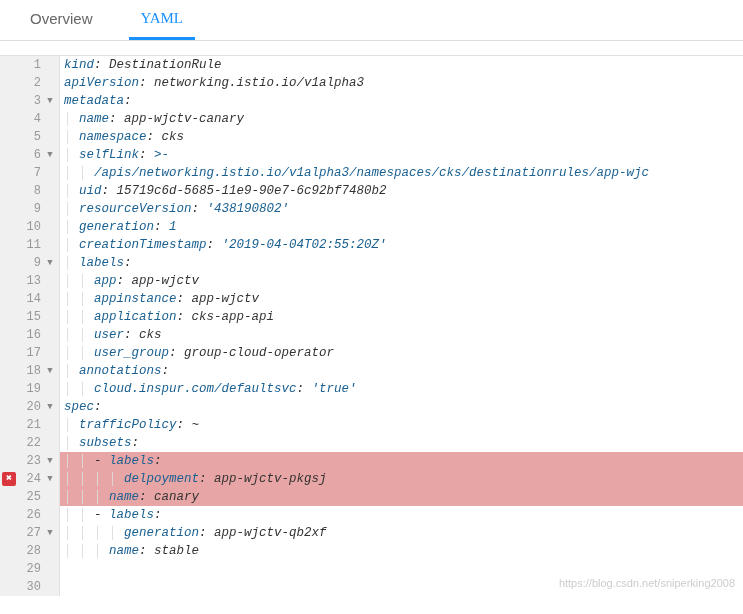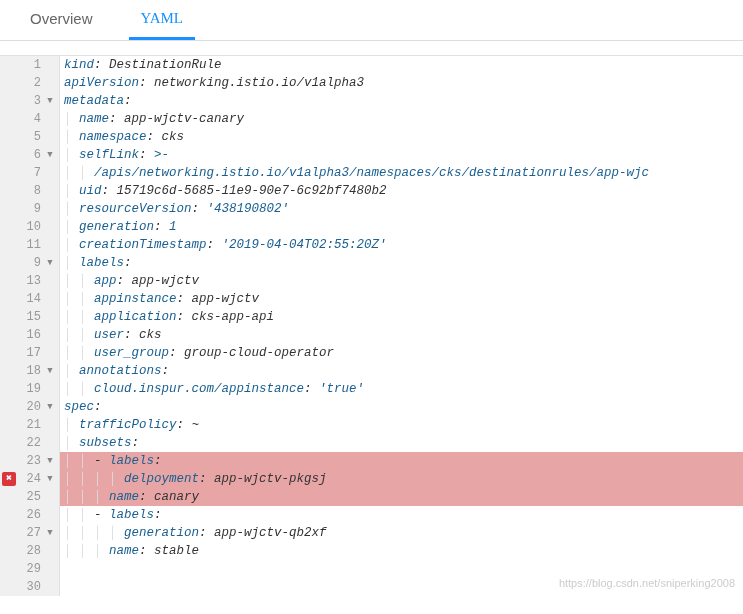--- a/index.html
+++ b/index.html
@@ -203,21 +203,21 @@
       <div class="code-line"><span><span class="indent-guide">│ </span></span><span class="k">resourceVersion</span><span class="v">: </span><span class="s">'438190802'</span></div>
       <div class="code-line"><span><span class="indent-guide">│ </span></span><span class="k">generation</span><span class="v">: </span><span class="s">1</span></div>
       <div class="code-line"><span><span class="indent-guide">│ </span></span><span class="k">creationTimestamp</span><span class="v">: </span><span class="s">'2019-04-04T02:55:20Z'</span></div>
       <div class="code-line"><span><span class="indent-guide">│ </span></span><span class="k">labels</span><span class="v">:</span></div>
       <div class="code-line"><span><span class="indent-guide">│ </span><span class="indent-guide">│ </span></span><span class="k">app</span><span class="v">: app-wjctv</span></div>
       <div class="code-line"><span><span class="indent-guide">│ </span><span class="indent-guide">│ </span></span><span class="k">appinstance</span><span class="v">: app-wjctv</span></div>
       <div class="code-line"><span><span class="indent-guide">│ </span><span class="indent-guide">│ </span></span><span class="k">application</span><span class="v">: cks-app-api</span></div>
       <div class="code-line"><span><span class="indent-guide">│ </span><span class="indent-guide">│ </span></span><span class="k">user</span><span class="v">: cks</span></div>
       <div class="code-line"><span><span class="indent-guide">│ </span><span class="indent-guide">│ </span></span><span class="k">user_group</span><span class="v">: group-cloud-operator</span></div>
       <div class="code-line"><span><span class="indent-guide">│ </span></span><span class="k">annotations</span><span class="v">:</span></div>
-      <div class="code-line"><span><span class="indent-guide">│ </span><span class="indent-guide">│ </span></span><span class="k">cloud.inspur.com/appinstance</span><span class="v">: </span><span class="s">'true'</span></div>
+      <div class="code-line"><span><span class="indent-guide">│ </span><span class="indent-guide">│ </span></span><span class="k">cloud.inspur.com/defaultsvc</span><span class="v">: </span><span class="s">'true'</span></div>
       <div class="code-line"><span class="k">spec</span><span class="v">:</span></div>
       <div class="code-line"><span><span class="indent-guide">│ </span></span><span class="k">trafficPolicy</span><span class="v">: ~</span></div>
       <div class="code-line"><span><span class="indent-guide">│ </span></span><span class="k">subsets</span><span class="v">:</span></div>
       <div class="code-line error-line"><span><span class="indent-guide">│ </span><span class="indent-guide">│ </span></span><span class="v">- </span><span class="k">labels</span><span class="v">:</span></div>
       <div class="code-line error-line"><span><span class="indent-guide">│ </span><span class="indent-guide">│ </span><span class="indent-guide">│ </span><span class="indent-guide">│ </span></span><span class="k">delpoyment</span><span class="v">: app-wjctv-pkgsj</span></div>
       <div class="code-line error-line"><span><span class="indent-guide">│ </span><span class="indent-guide">│ </span><span class="indent-guide">│ </span></span><span class="k">name</span><span class="v">: canary</span></div>
       <div class="code-line"><span><span class="indent-guide">│ </span><span class="indent-guide">│ </span></span><span class="v">- </span><span class="k">labels</span><span class="v">:</span></div>
       <div class="code-line"><span><span class="indent-guide">│ </span><span class="indent-guide">│ </span><span class="indent-guide">│ </span><span class="indent-guide">│ </span></span><span class="k">generation</span><span class="v">: app-wjctv-qb2xf</span></div>
       <div class="code-line"><span><span class="indent-guide">│ </span><span class="indent-guide">│ </span><span class="indent-guide">│ </span></span><span class="k">name</span><span class="v">: stable</span></div>
       <div class="code-line"></div>

